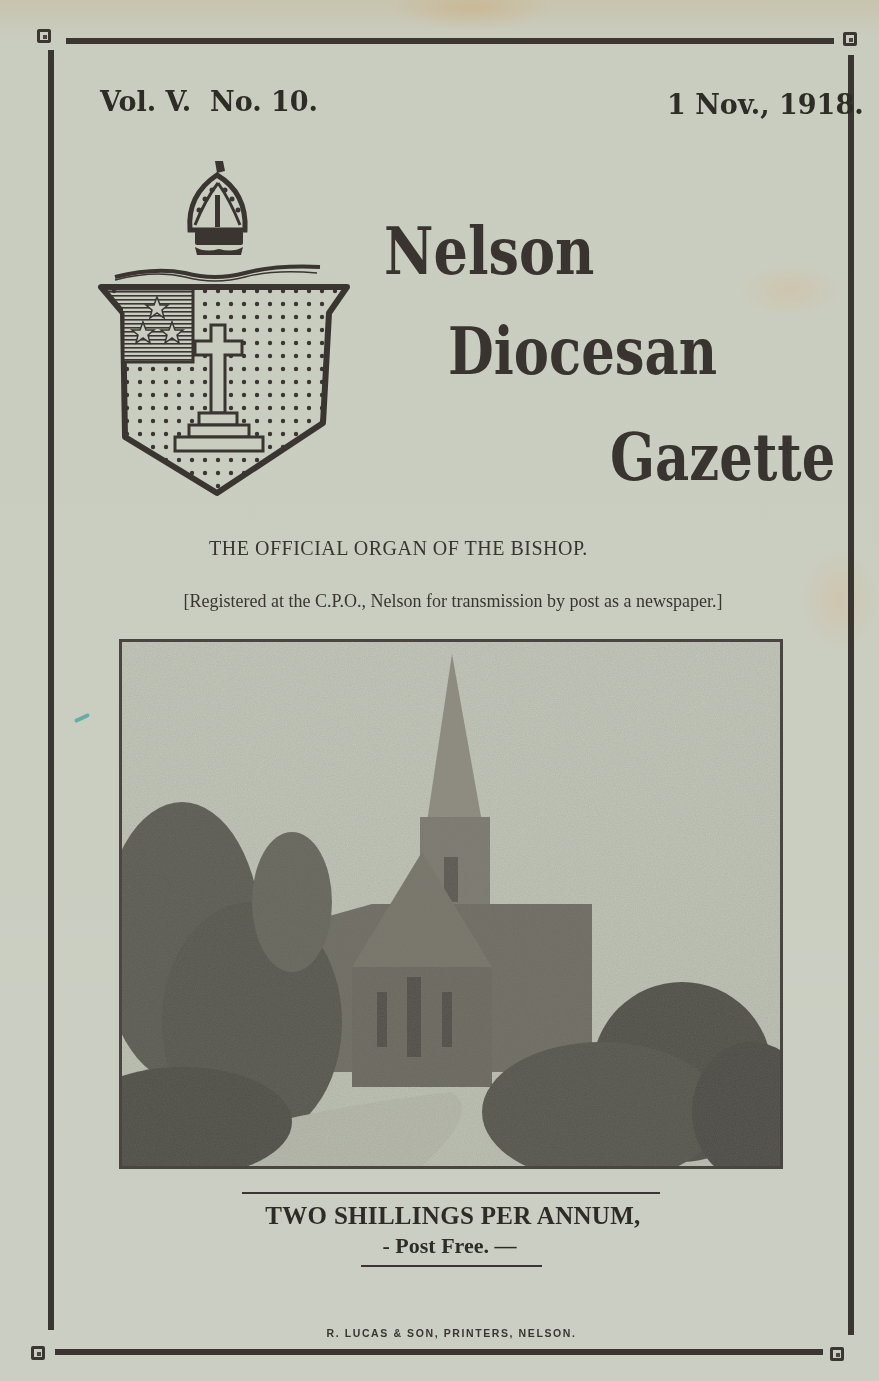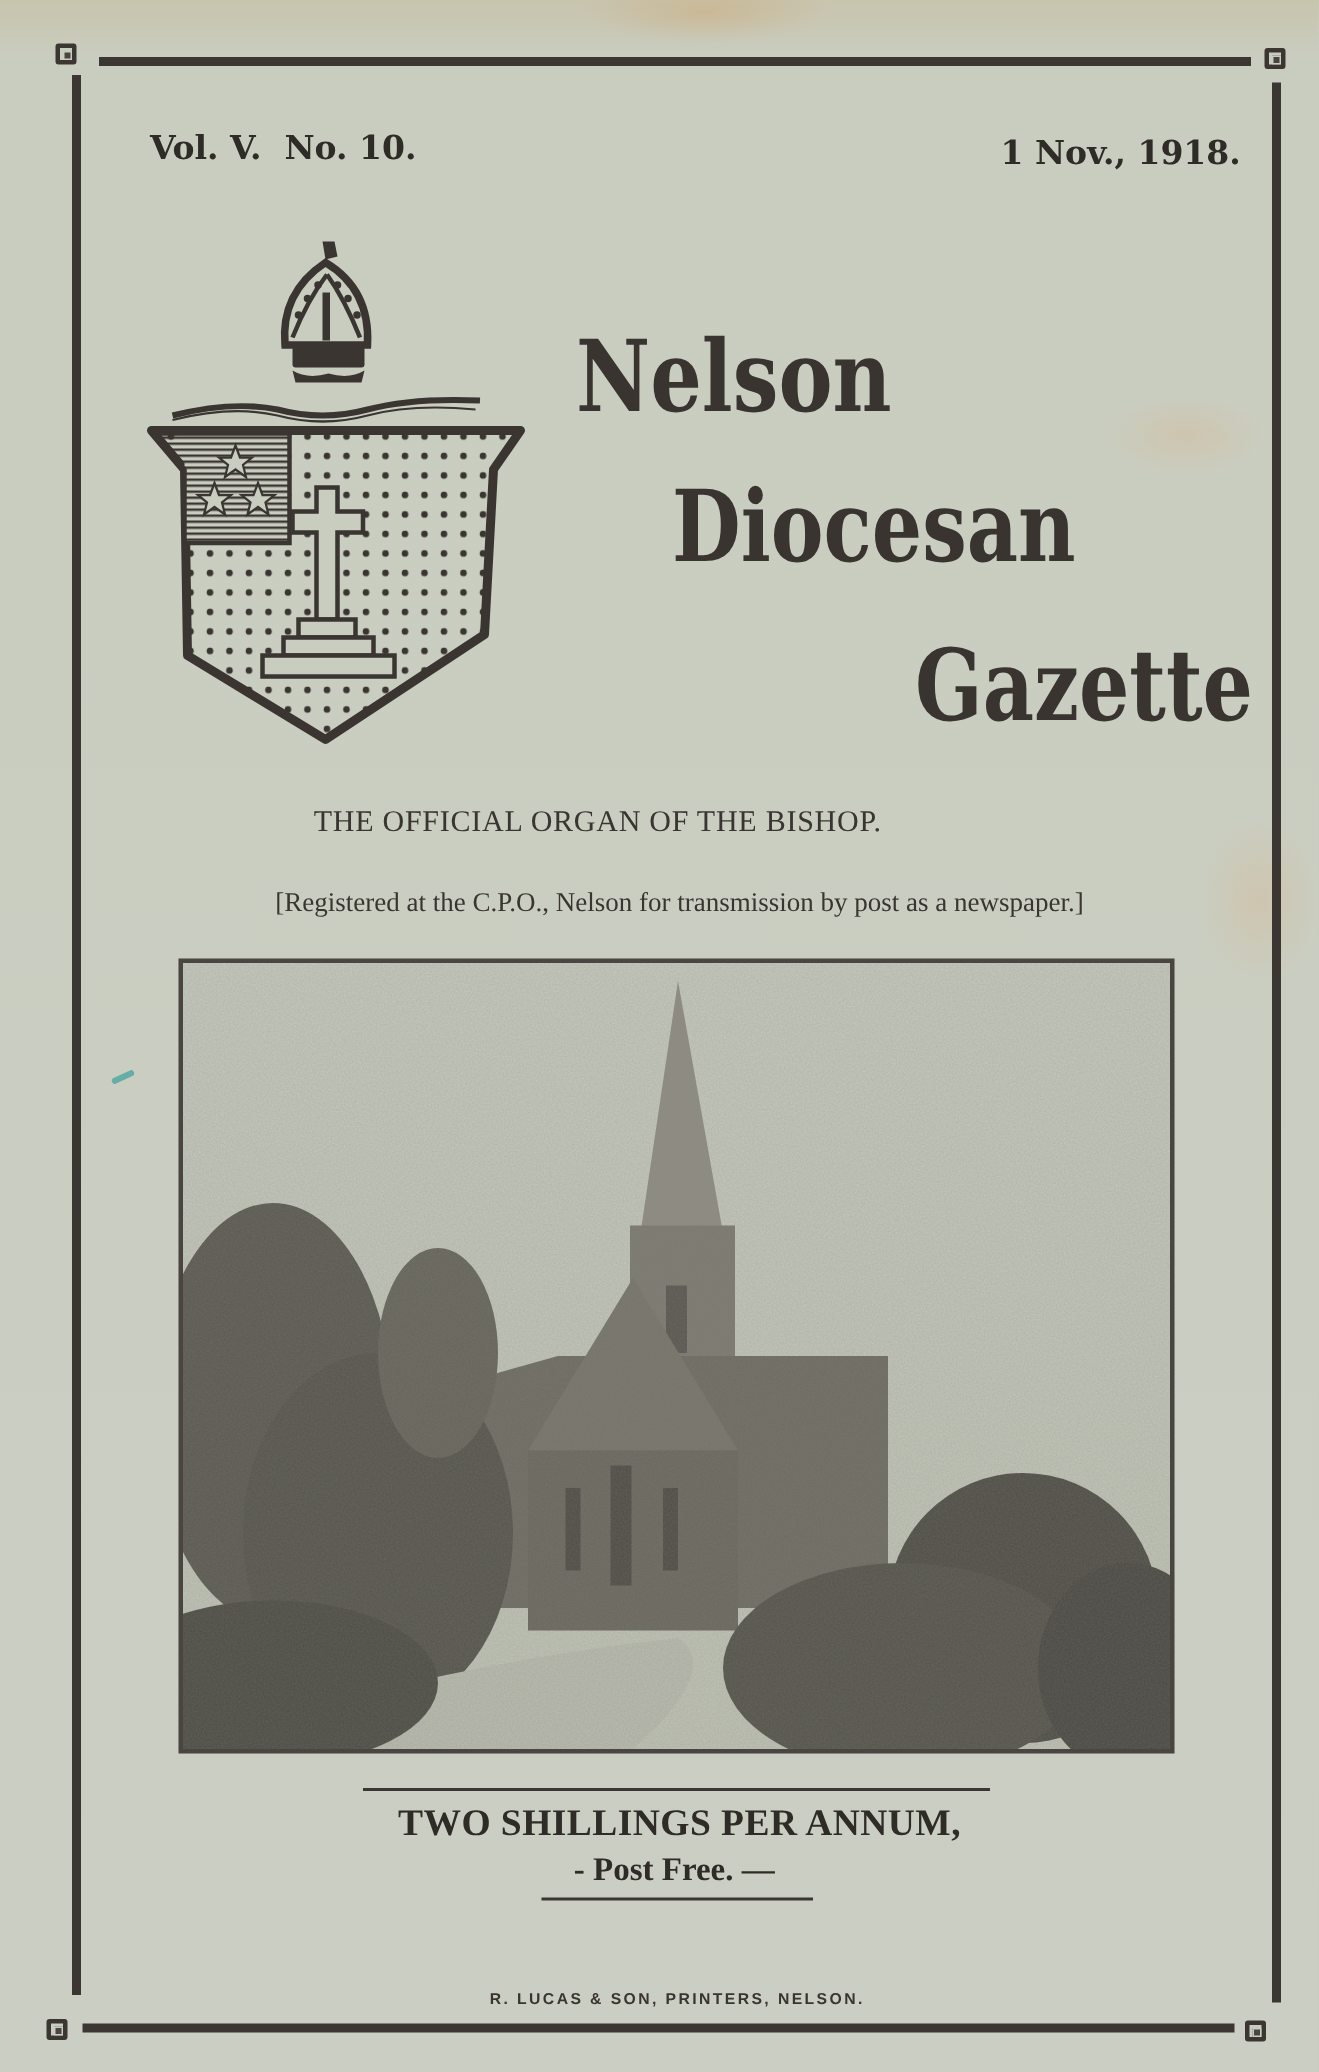--- a/index.html
+++ b/index.html
@@ -24,21 +24,21 @@
   }
   .corner::after {
     content: ""; position: absolute; left: 2px; top: 2px; width: 4px; height: 4px;
     border: 1px solid #c9cdc0; background: #4a4540;
   }
   .blackletter {
     font-family: "DejaVu Serif", serif; font-weight: bold; color: #3a3430;
     letter-spacing: 0px; transform-origin: left top;
   }
   .issue-line {
-    font-family: "DejaVu Serif", serif; font-weight: bold; font-size: 22px; color: #2f2b27;
+    font-family: "DejaVu Serif", serif; font-weight: bold; font-size: 27px; color: #2f2b27;
   }
   .subtitle { font-family: "Liberation Serif", serif; font-size: 20px; letter-spacing: 0.5px; color: #3a3530; }
   .reg { font-family: "Liberation Serif", serif; font-size: 18px; color: #3a3530; }
   .price { font-family: "Liberation Serif", serif; font-weight: bold; color: #2f2b27; }
   .printer { font-family: "Liberation Sans", sans-serif; font-size: 10.5px; letter-spacing: 1.6px; color: #3a3530; font-weight: bold; }
   .rule { position: absolute; height: 2px; background: #3b3632; }
   .photo {
     position: absolute; left: 119px; top: 639px; width: 664px; height: 530px;
     box-sizing: border-box; border: 3px solid #4a4540; overflow: hidden;
     background: #c2c6b8;

